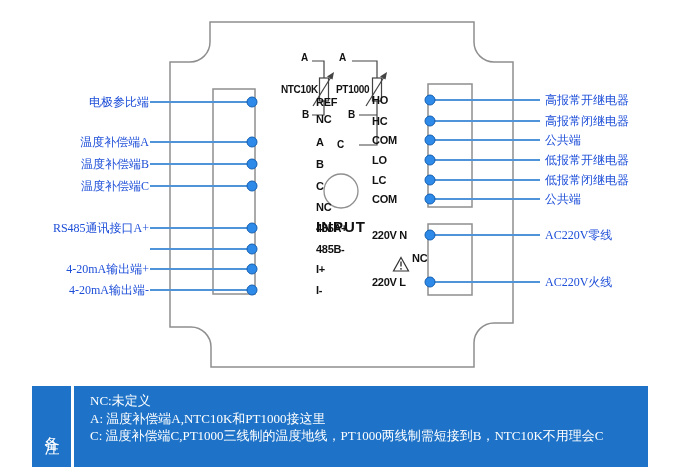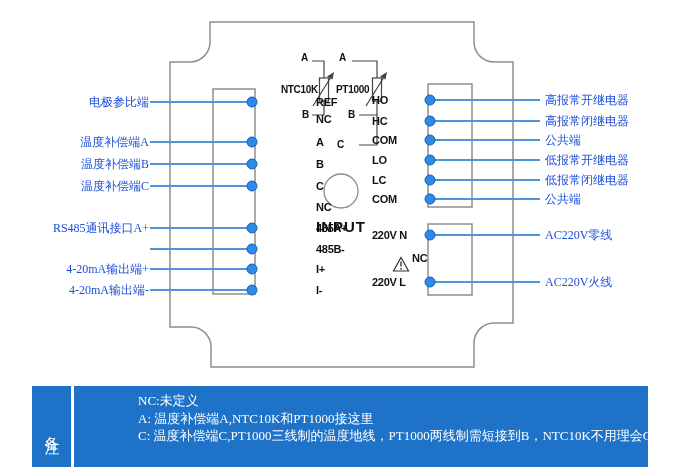--- a/index.html
+++ b/index.html
@@ -33,21 +33,21 @@
     display:flex;color:#fff;
   }
   .notes-title{
     width:39px;display:flex;align-items:center;justify-content:center;
     writing-mode:vertical-rl;text-orientation:upright;letter-spacing:3px;
     font-size:15px;font-family:"Liberation Serif",serif;
   }
   .notes-divider{width:3px;background:#fff;}
   .notes-body{
     flex:1;padding:6px 4px 0 16px;font-size:13px;line-height:17.5px;
-    font-family:"Liberation Serif",serif;white-space:nowrap;overflow:hidden;margin-left:48px;
+    font-family:"Liberation Serif",serif;white-space:nowrap;overflow:hidden;
   }
 </style>
 </head>
 <body>
 
 <div class="stage">
 
   <svg width="680" height="474" viewBox="0 0 680 474">
 
     <path d="M210,22 H474 V42 A20 20 0 0 0 494,62 H513 V323 H494 A20 20 0 0 0 474,343 V367 H211 V347 A20 20 0 0 0 191,327 H170 V62 H190 A20 20 0 0 0 210,42 Z" fill="none" stroke="#8f8f8f" stroke-width="1.5"></path>

